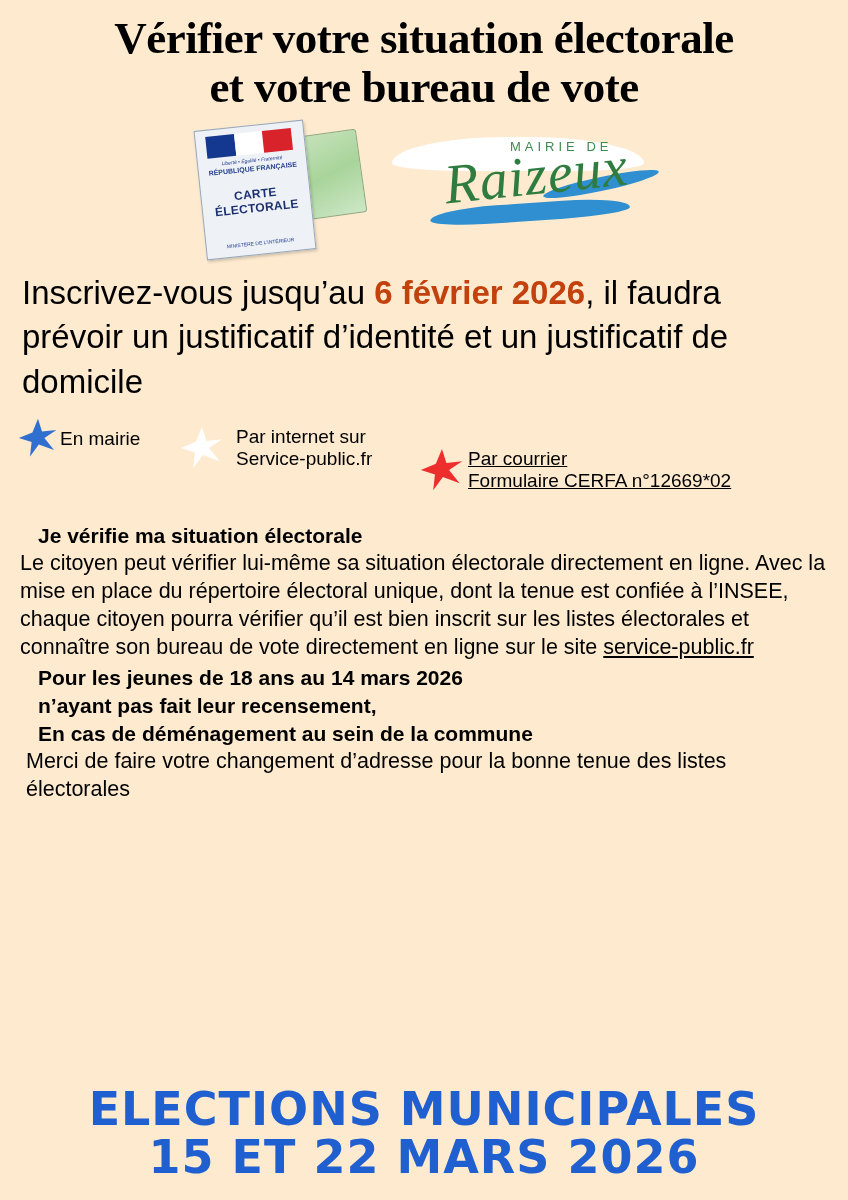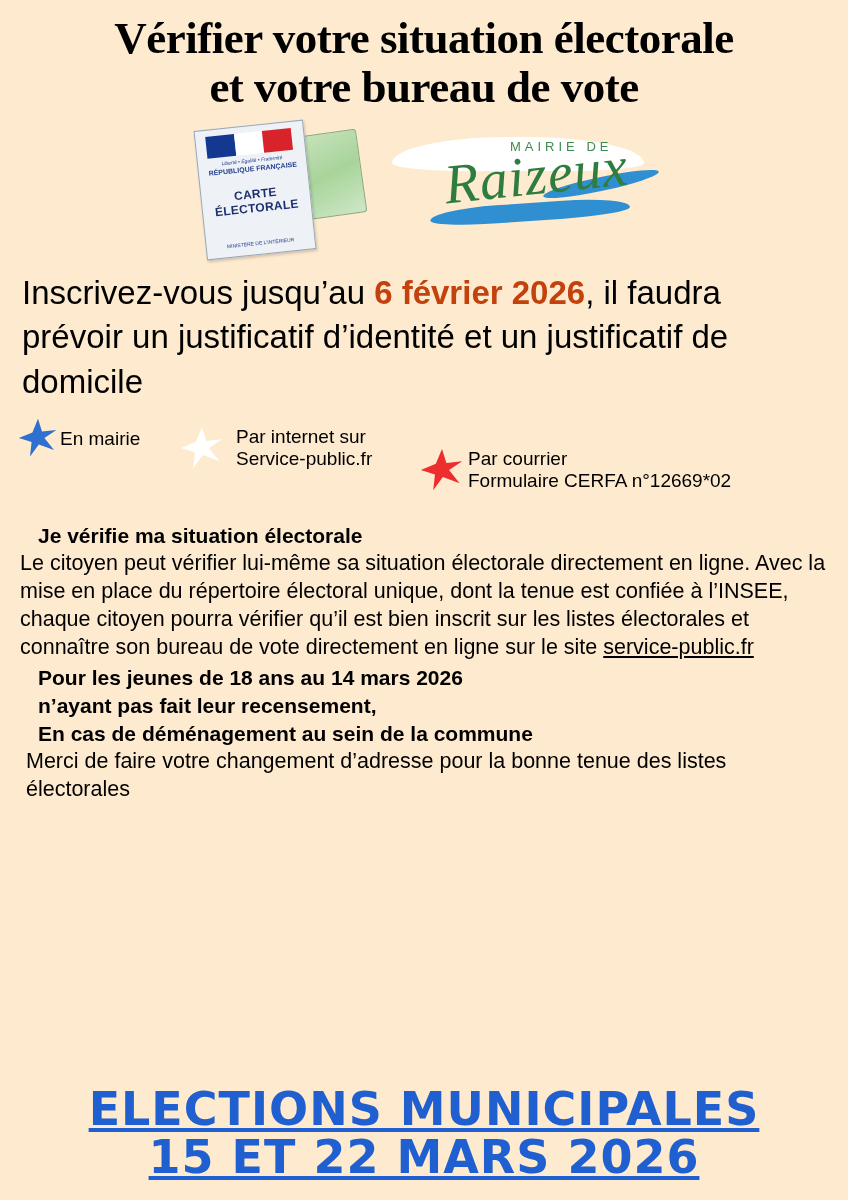--- a/index.html
+++ b/index.html
@@ -191,21 +191,21 @@
     width: 40px; height: 40px;
   }
   .star svg { display: block; }
 
   .way-mairie { left: 18px; top: 6px; }
   .way-mairie .txt { margin-left: 42px; margin-top: 10px; }
 
   .way-net { left: 180px; top: 14px; }
   .way-net .txt { margin-left: 56px; margin-top: 0px; }
 
-  .way-courrier { left: 420px; top: 36px; }
+  .way-courrier { left: 420px; top: 36px; text-decoration: underline; }
   .way-courrier .txt { margin-left: 48px; margin-top: 0px; }
 
   
   .section { padding: 0 18px; }
   .sec-head {
     font-weight: bold;
     font-size: 21px;
     padding-left: 20px;
     margin: 4px 0 2px 0;
   }
@@ -222,21 +222,20 @@
     position: absolute;
     left: 0; right: 0;
     bottom: 18px;
     text-align: center;
     color: #1f5fd0;
     font-weight: bold;
     font-size: 46px;
     line-height: 1.04;
     letter-spacing: 1px;
     font-family: "DejaVu Sans", sans-serif;
-    text-decoration: underline;
   }
   .footer .l { display: block; }
 </style>
 </head>
 <body>
 
 <div class="title">
   <span class="line">Vérifier votre situation électorale</span>
   <span class="line">et votre bureau de vote</span>
 </div>

